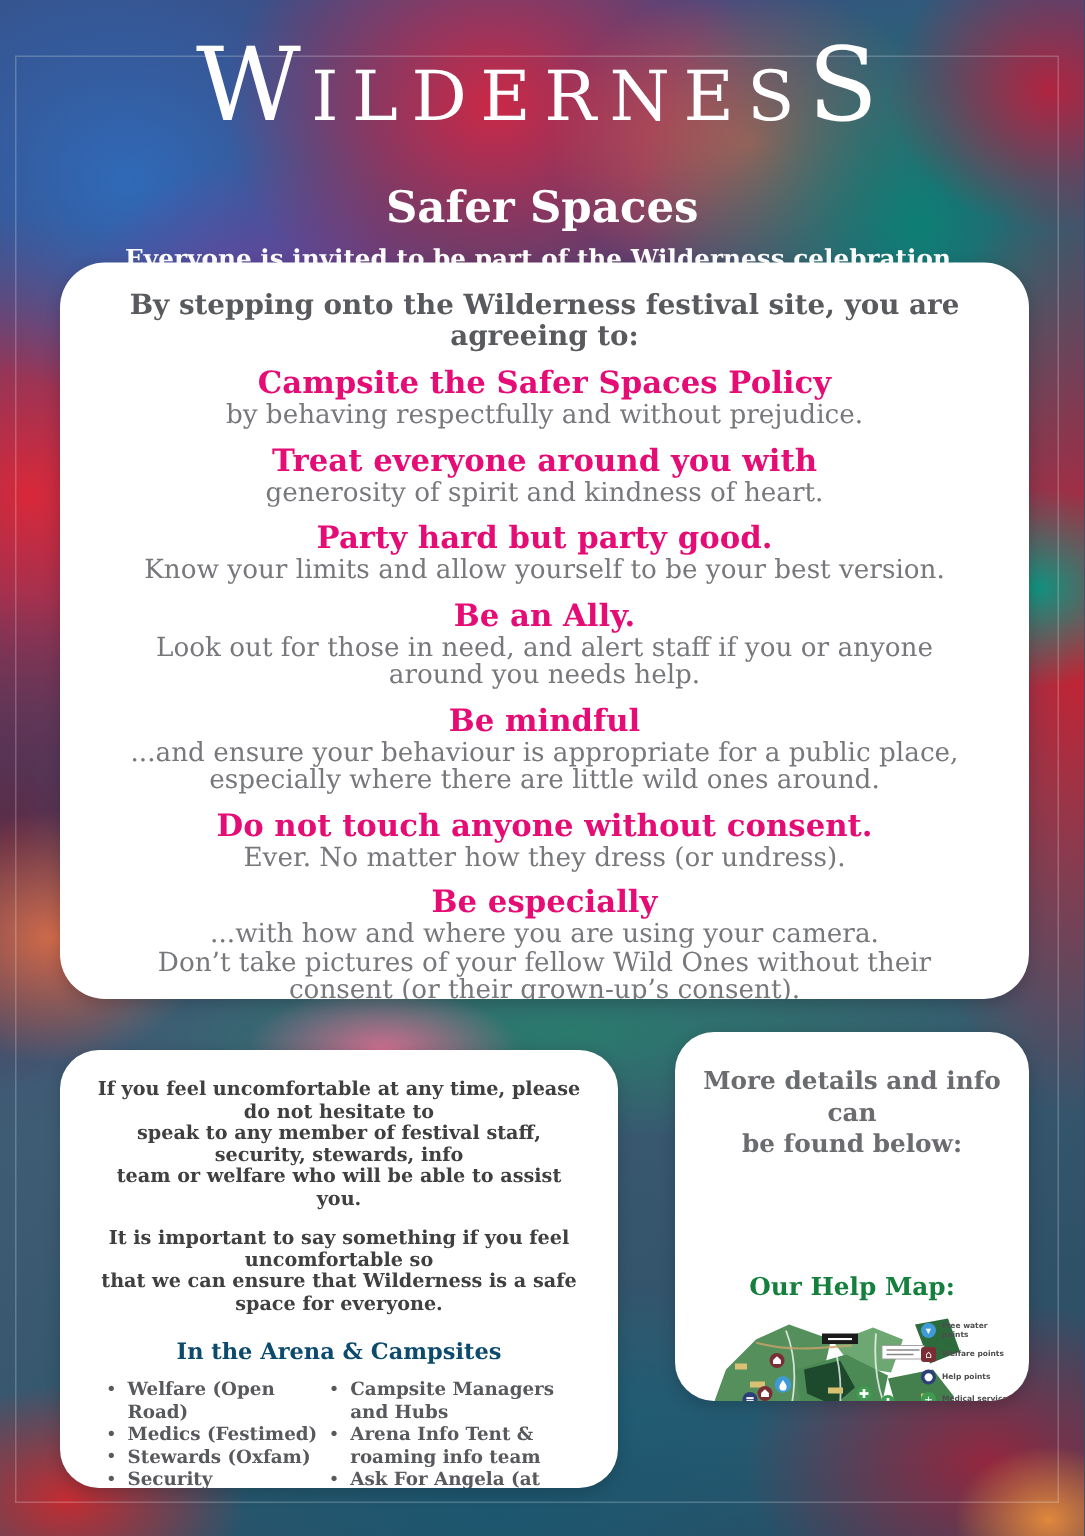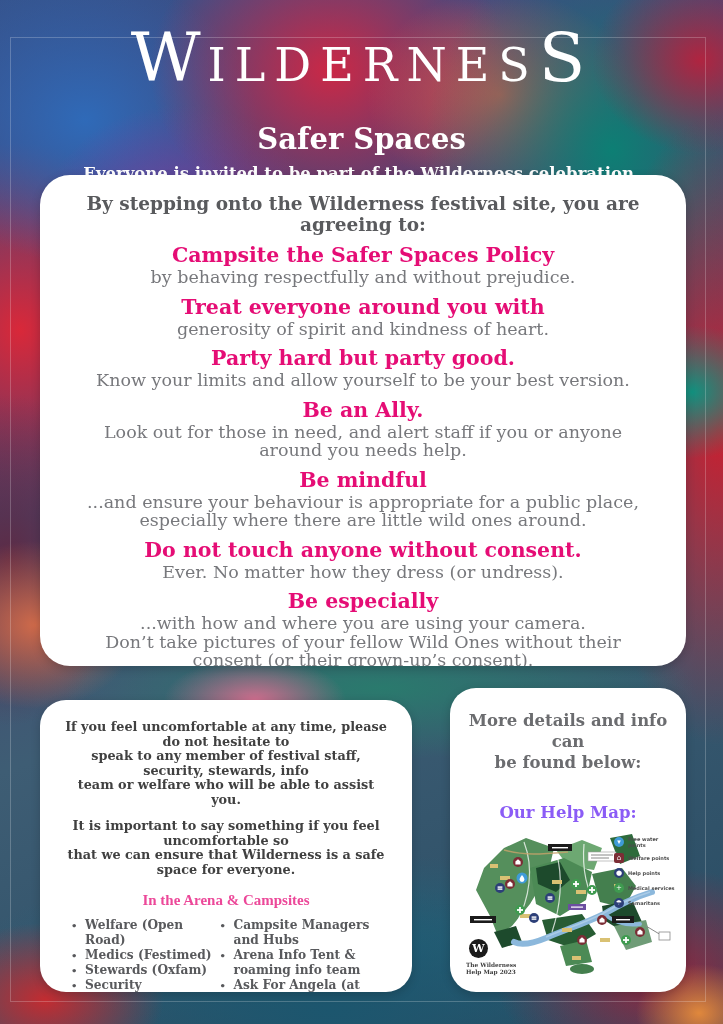--- a/index.html
+++ b/index.html
@@ -56,35 +56,35 @@
 
   .section { margin-top:9px; }
   .sec-heading { font-size:20.5px; line-height:22px; font-weight:bold; color:#e50d75; }
   .sec-body { font-size:17.5px; line-height:18.5px; color:#77787c; white-space:pre-line; margin-top:2px; }
 
   
   .help-card { left:40px; top:700px; width:372px; height:292px; border-radius:26px;
                padding:20px 24px 0; text-align:center; overflow:hidden; }
   .help-para { font-size:12.8px; line-height:14.5px; font-weight:bold; color:#404040; white-space:pre-line; }
   .help-para + .help-para { margin-top:12px; }
-  .pink-heading { color:#ec4899; font-size:15px; font-weight:bold; margin-top:15px;font-family:Liberation Serif, serif; }
+  .pink-heading { color:#0c4a6e; font-size:15px; font-weight:bold; margin-top:15px; }
 
   .bullet-grid { display:flex; text-align:left; margin-top:9px; padding:0 4px; }
   .bullet-col { list-style:none; }
   .bullet-col.col1 { width:47%; }
   .bullet-col.col2 { width:53%; }
   .bullet-col li { position:relative; padding-left:17px; font-size:12.2px; line-height:15px;
                    font-weight:bold; color:#58595c; }
   .bullet-col li::before { content:"•"; position:absolute; left:3px; top:0; font-size:10px; color:#58595c; }
 
   
-  .map-card { left:450px; top:688px; width:236px; height:304px; border-radius:26px;
+  .map-card { left:450px; top:688px; width:236px; height:246px; border-radius:26px;
               padding:22px 14px 0; text-align:center; overflow:hidden; }
   .map-card-title { font-size:16.5px; line-height:21px; font-weight:bold; color:#6b6c6f; white-space:pre-line; }
-  .map-title { font-size:16.5px; font-weight:bold; color:#8b5cf6; margin-top:30px; }
+  .map-title { font-size:16.5px; font-weight:bold; color:#15803d; margin-top:75px; }
 
   .map-wrap { position:relative; width:212px; height:150px; margin:6px auto 0; }
   .map-svg { position:absolute; left:0; top:0; }
 
   .legend { position:absolute; right:0; top:8px; width:62px; text-align:left; }
   .legend-row { display:flex; align-items:center; margin-bottom:5px; }
   .leg-icon { width:10px; height:10px; border-radius:50%; flex:0 0 10px; margin-right:4px;
               color:#fff; font-size:7px; line-height:10px; text-align:center;
               font-family:"DejaVu Sans",sans-serif; }
   .leg-label { font-size:5px; font-weight:bold; color:#4c4c4c; line-height:6px;

